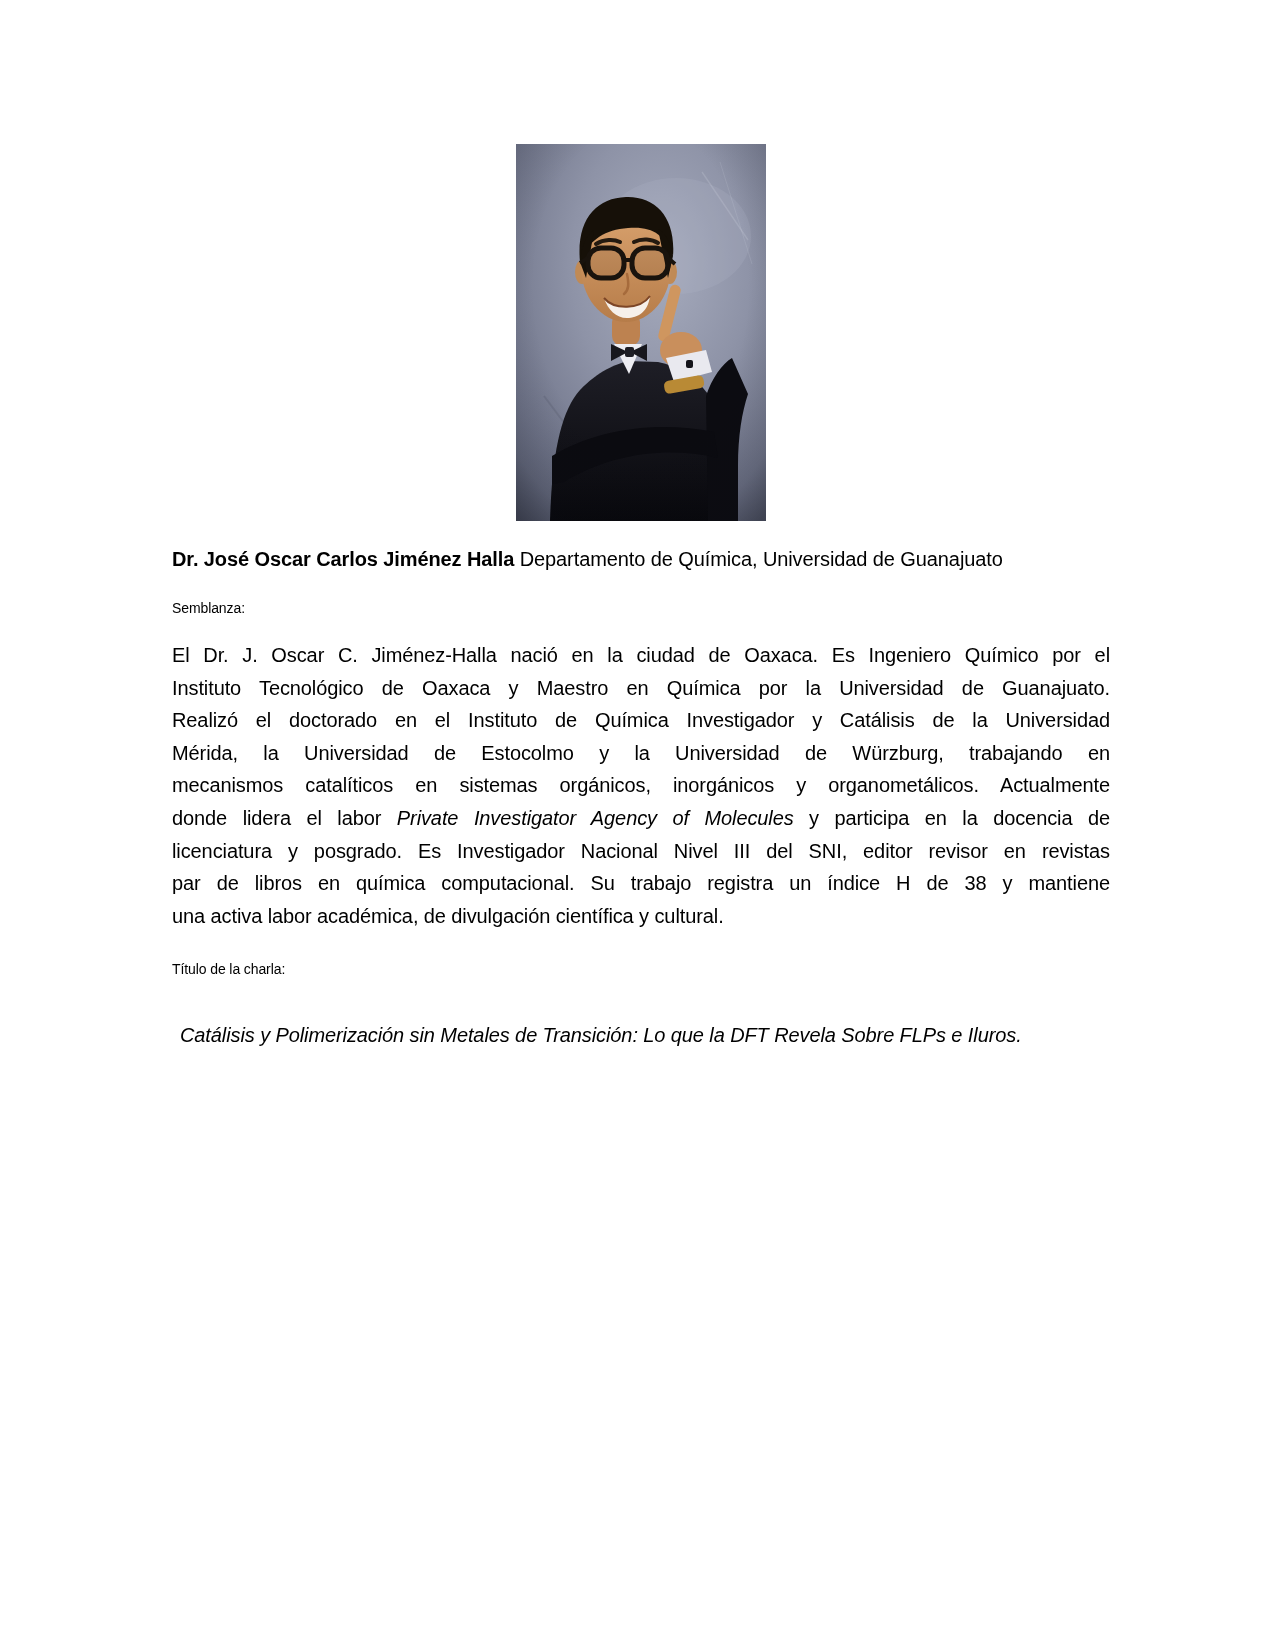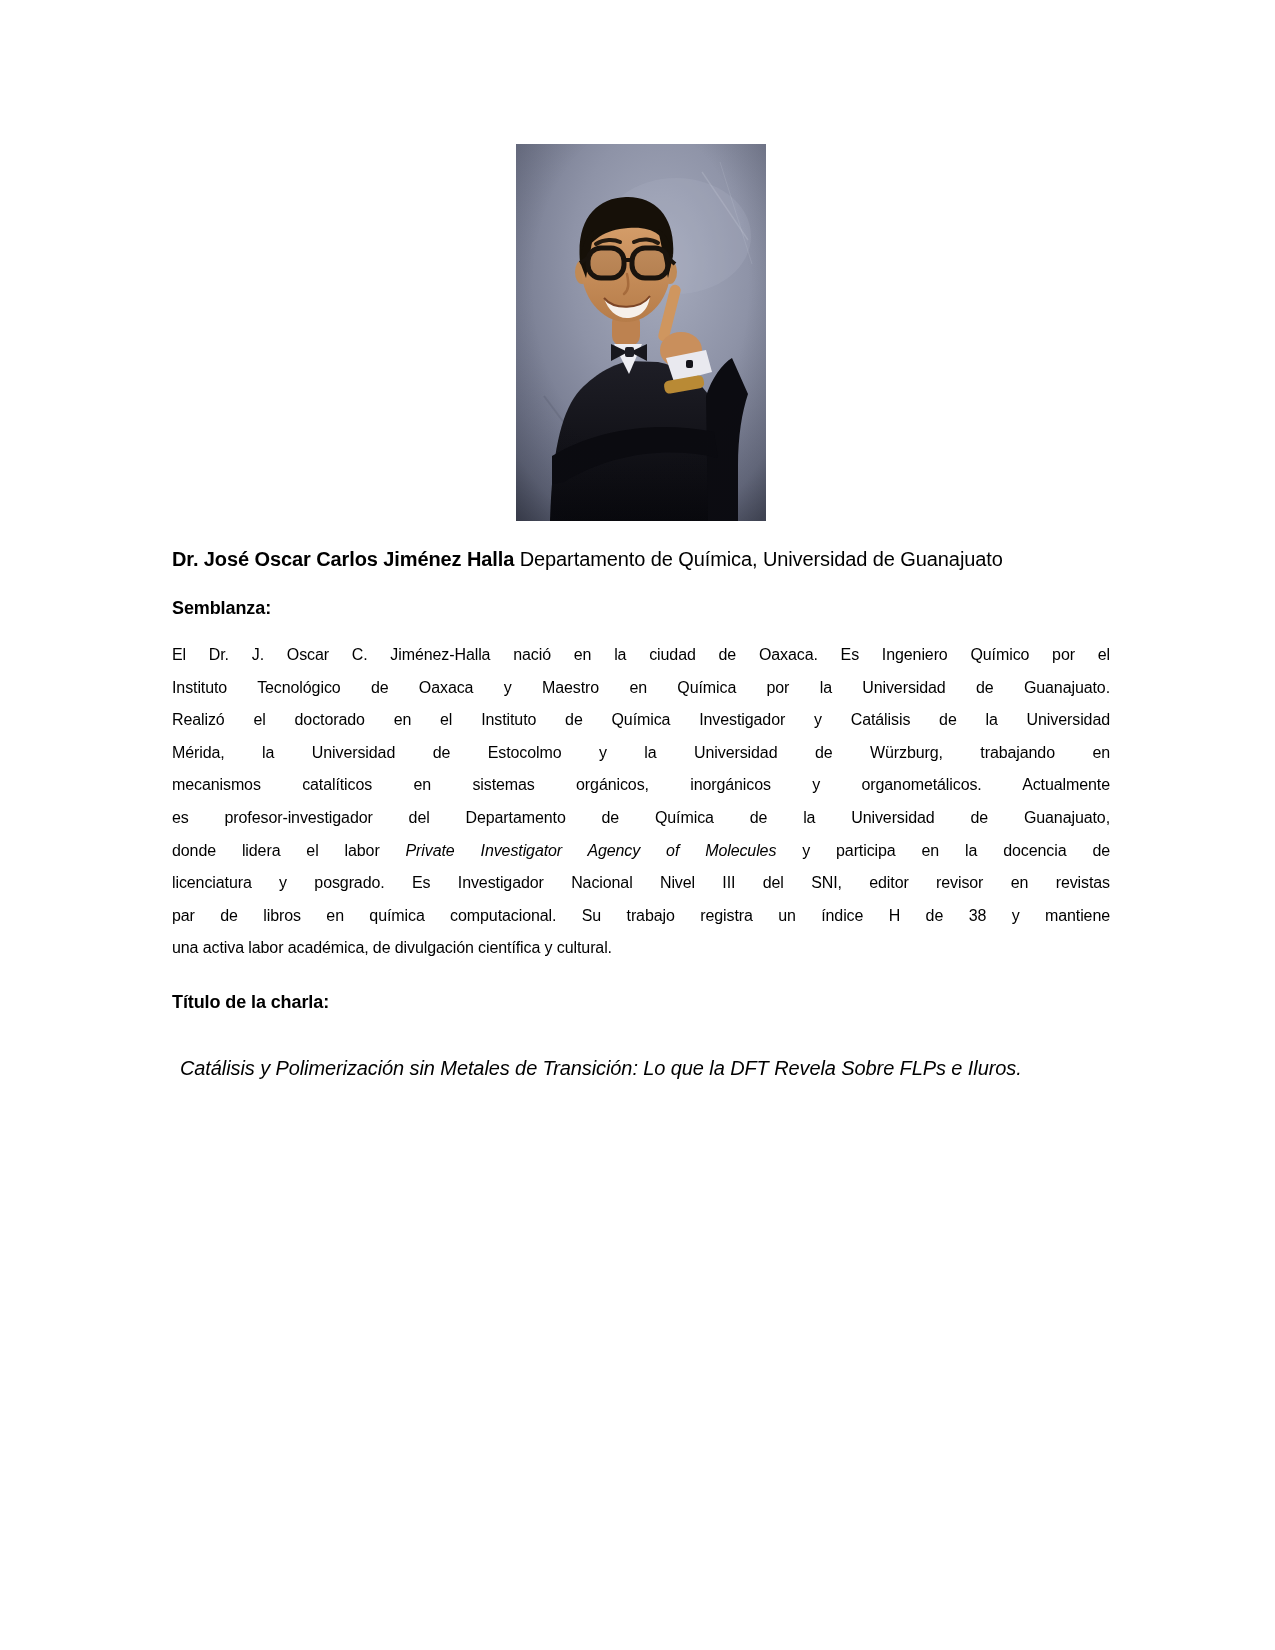--- a/index.html
+++ b/index.html
@@ -28,29 +28,29 @@
   .photo svg { display: block; }
   .textline {
     font-size: 20px;
     line-height: 32px;
     letter-spacing: -0.1px;
     margin: 0 0 17px 0;
   }
   .name-line { margin-bottom: 17px; }
   .b { font-weight: 700; }
   .heading {
-    font-size: 18px;
+    font-size: 14px;
     line-height: 32px;
-    font-weight: 700;
+    font-weight: 400;
     letter-spacing: -0.1px;
     margin: 0 0 15px 0;
   }
   .para { margin: 0 0 21px 0; }
   .jline {
-    font-size: 16px;
+    font-size: 20px;
     line-height: 32.6px;
     letter-spacing: -0.1px;
     text-align: justify;
     text-align-last: justify;
   }
   .jline.last { text-align-last: left; }
   .jline i { font-style: italic; }
   .title-heading { margin-bottom: 34px; }
   .talk-title { margin: 8px; font-style: italic; }
 </style>
@@ -147,21 +147,20 @@
   </p>
 
   <h2 class="heading">Semblanza:</h2>
 
   <div class="para">
     <div class="jline">El Dr. J. Oscar C. Jiménez-Halla nació en la ciudad de Oaxaca. Es Ingeniero Químico por el</div>
     <div class="jline">Instituto Tecnológico de Oaxaca y Maestro en Química por la Universidad de Guanajuato.</div>
     <div class="jline">Realizó el doctorado en el Instituto de Química Investigador y Catálisis de la Universidad</div>
     <div class="jline">Mérida, la Universidad de Estocolmo y la Universidad de Würzburg, trabajando en</div>
     <div class="jline">mecanismos catalíticos en sistemas orgánicos, inorgánicos y organometálicos. Actualmente</div>
-    <div class="jline">es profesor-investigador del Departamento de Química de la Universidad de Guanajuato,</div>
     <div class="jline"><span>donde lidera el labor </span><i>Private Investigator Agency of Molecules</i><span> y participa en la docencia de</span></div>
     <div class="jline">licenciatura y posgrado. Es Investigador Nacional Nivel III del SNI, editor revisor en revistas</div>
     <div class="jline">par de libros en química computacional. Su trabajo registra un índice H de 38 y mantiene</div>
     <div class="jline last">una activa labor académica, de divulgación científica y cultural.</div>
   </div>
 
   <h2 class="heading title-heading">Título de la charla:</h2>
 
   <p class="textline talk-title">Catálisis y Polimerización sin Metales de Transición: Lo que la DFT Revela Sobre FLPs e Iluros.</p>
 

